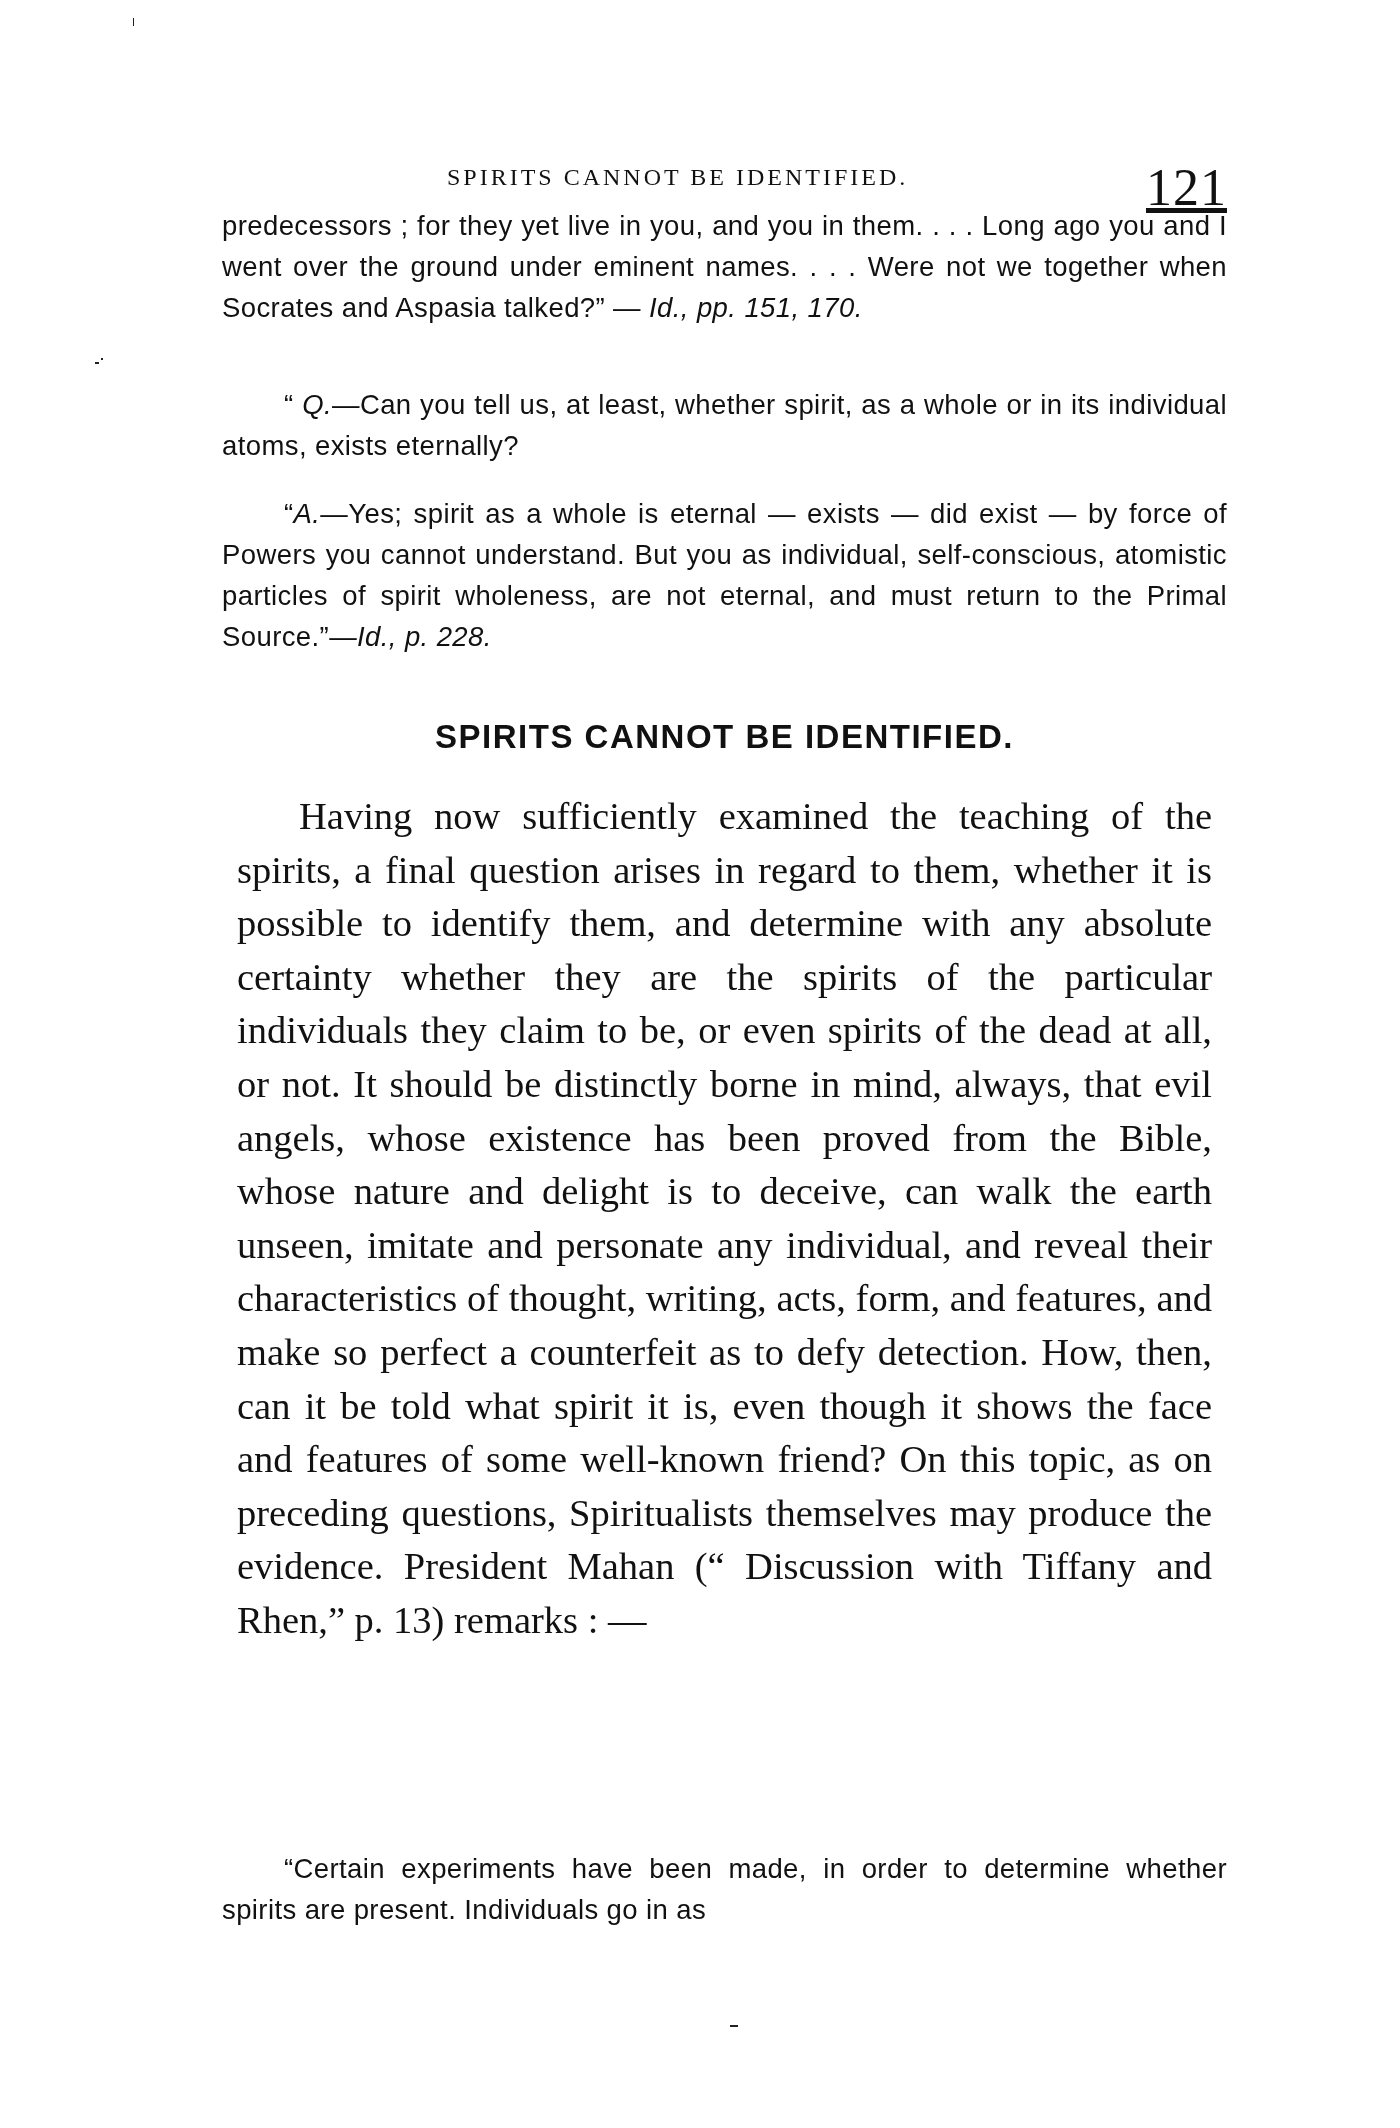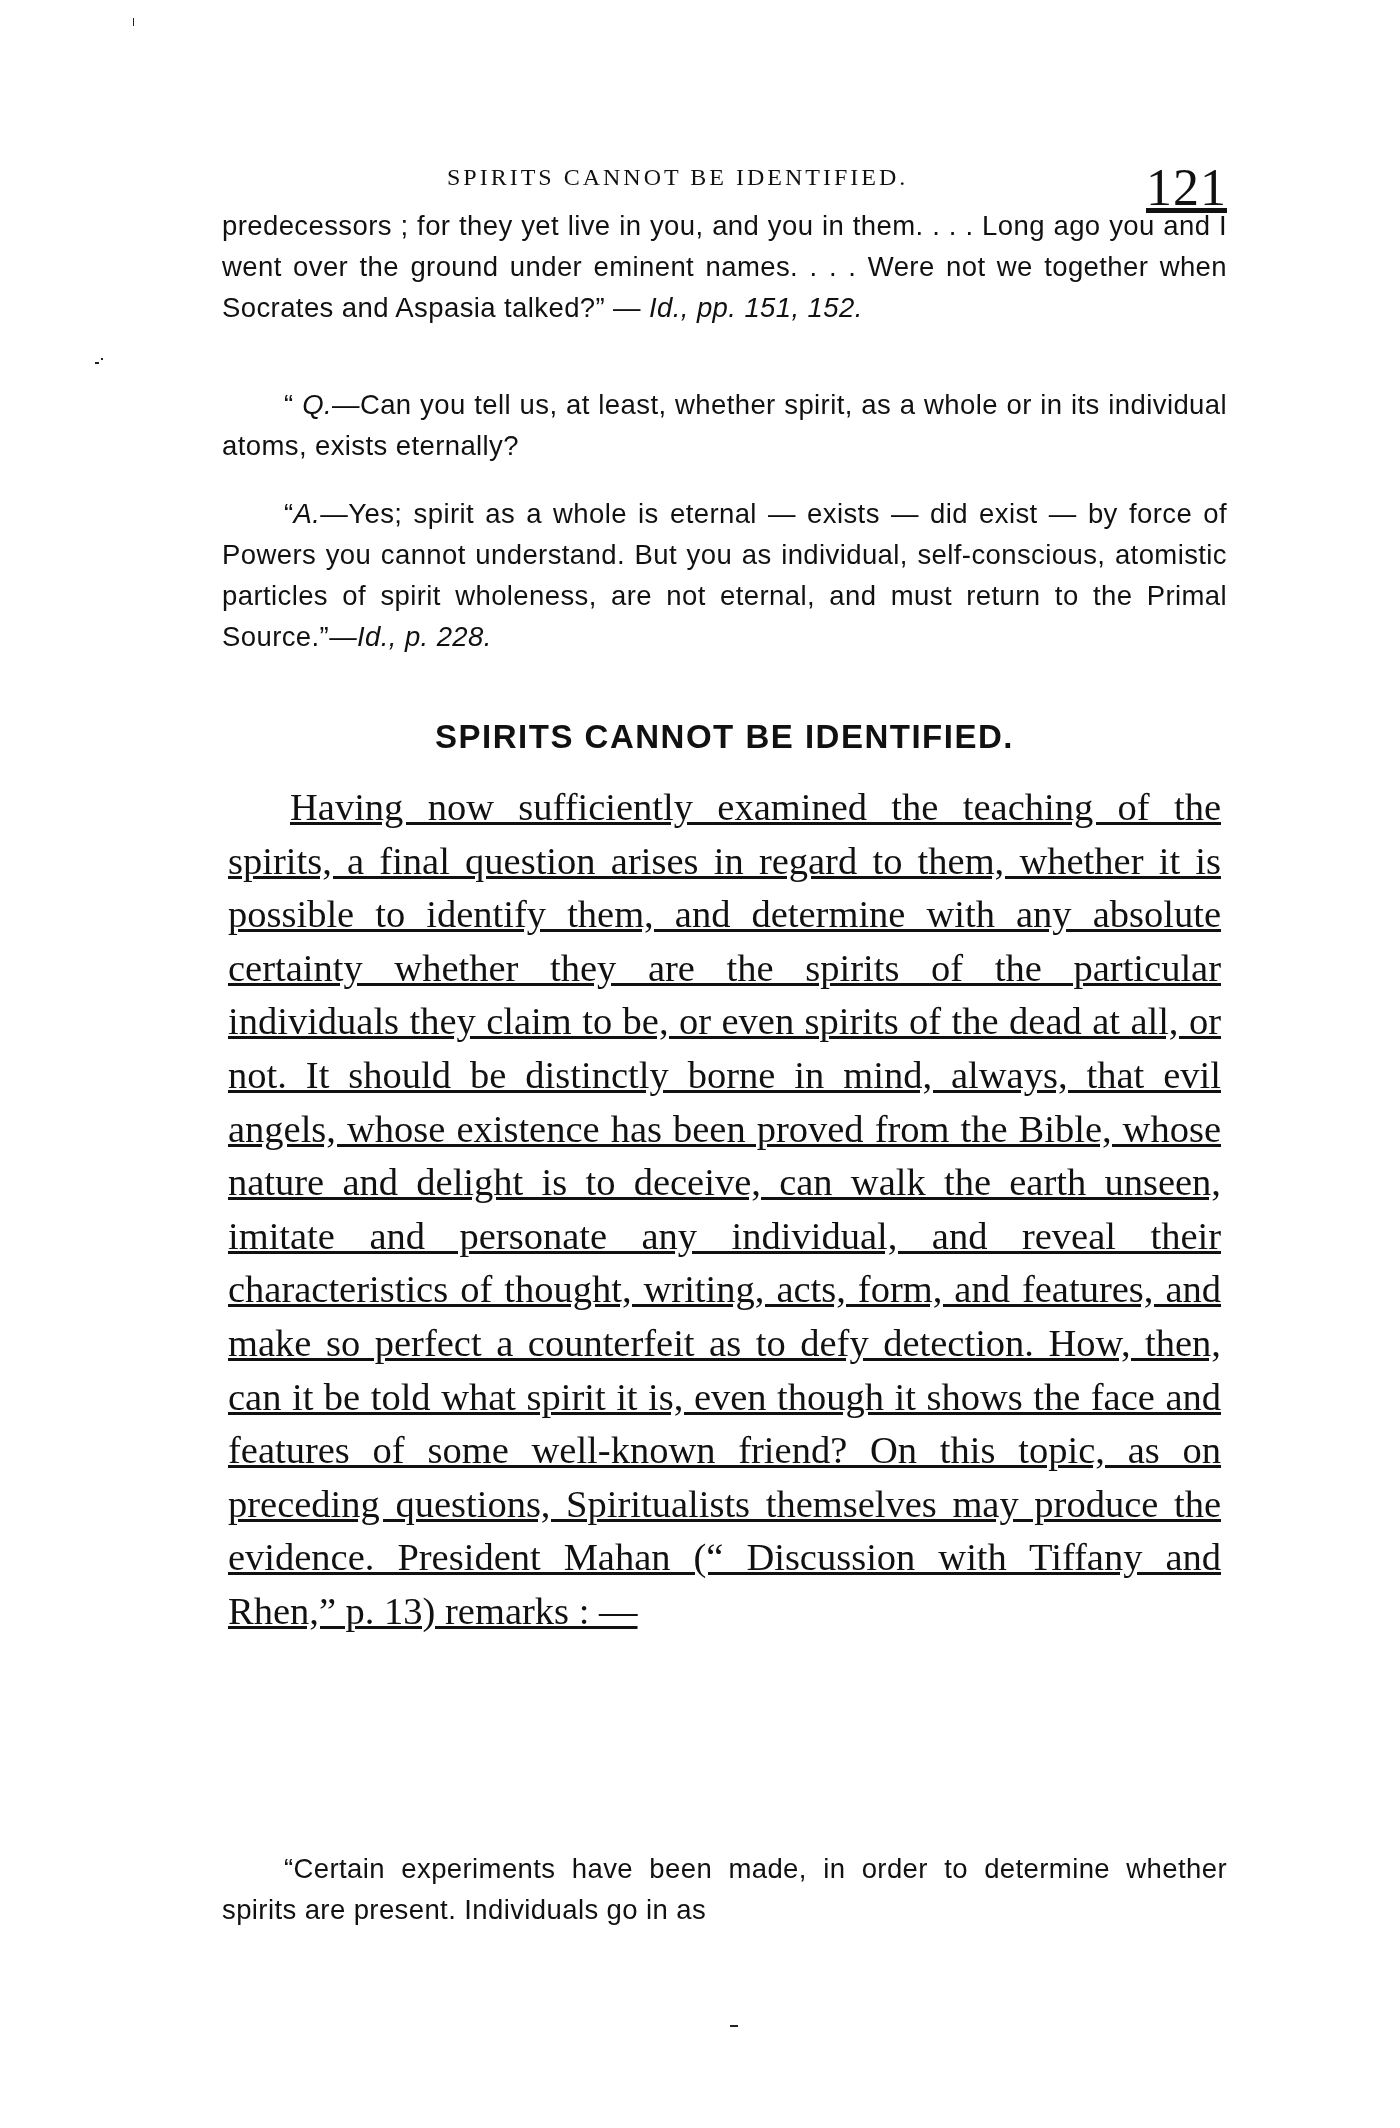--- a/index.html
+++ b/index.html
@@ -83,21 +83,21 @@
     .body-text {
       position: absolute;
       top: 775px;
       left: 0;
       width: 1005px;
       font-family: "Liberation Serif", "DejaVu Serif", serif;
       font-size: 38.5px;
       line-height: 53.6px;
       text-align: justify;
     }
-    .body-text p { margin: 6px; text-decoration: underline; }
+    .body-text p { margin: 15px; }
     .body-text .indent { text-indent: 62px; }
 
     .quote-4 { top: 1808px; margin-top: 40px; }
 
     .stray-mark {
       position: absolute;
       background: #222;
     }
   </style>
 </head>
@@ -105,21 +105,21 @@
 
 <div class="page">
 
   <div class="running-head">
     <span class="running-title">SPIRITS CANNOT BE IDENTIFIED.</span>
     <span class="page-number">121</span>
   </div>
 
   <div class="small-block quote-1">
     <p>
-      <span>predecessors ; for they yet live in you, and you in them. . . . Long ago you and I went over the ground under eminent names. . . . Were not we together when Socrates and Aspasia talked?” — </span><span class="it">Id., pp. 151, 152.</span>
+      <span>predecessors ; for they yet live in you, and you in them. . . . Long ago you and I went over the ground under eminent names. . . . Were not we together when Socrates and Aspasia talked?” — </span><span class="it">Id., pp. 151, 170.</span>
     </p>
   </div>
 
   <div class="small-block quote-2">
     <p class="indent">
       <span>“ </span><span class="it">Q.</span><span>—Can you tell us, at least, whether spirit, as a whole or in its individual atoms, exists eternally?</span>
     </p>
   </div>
 
   <div class="small-block quote-3">

